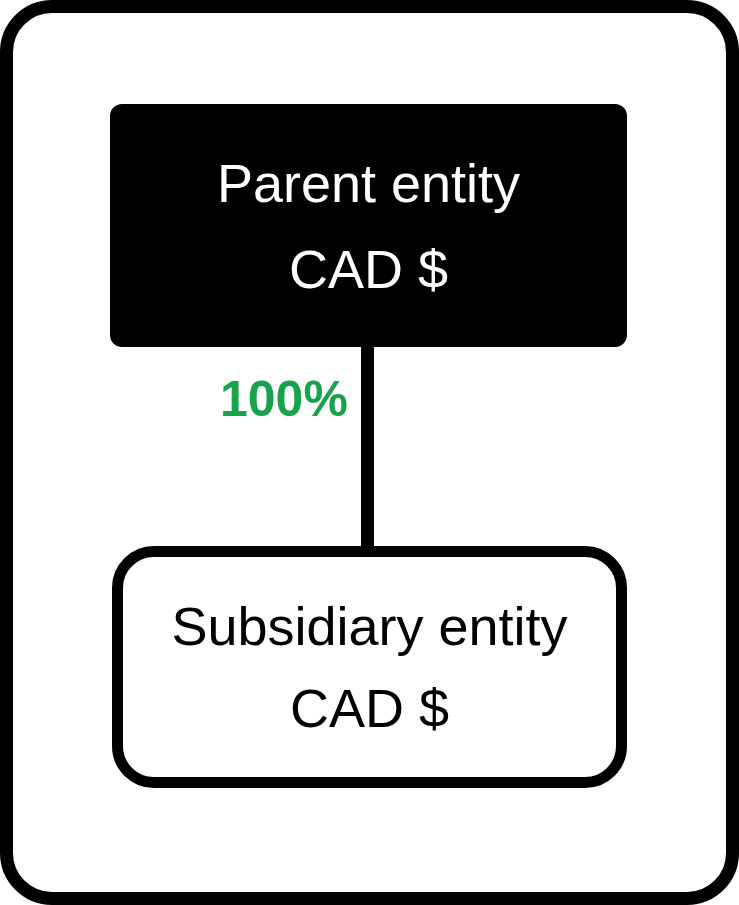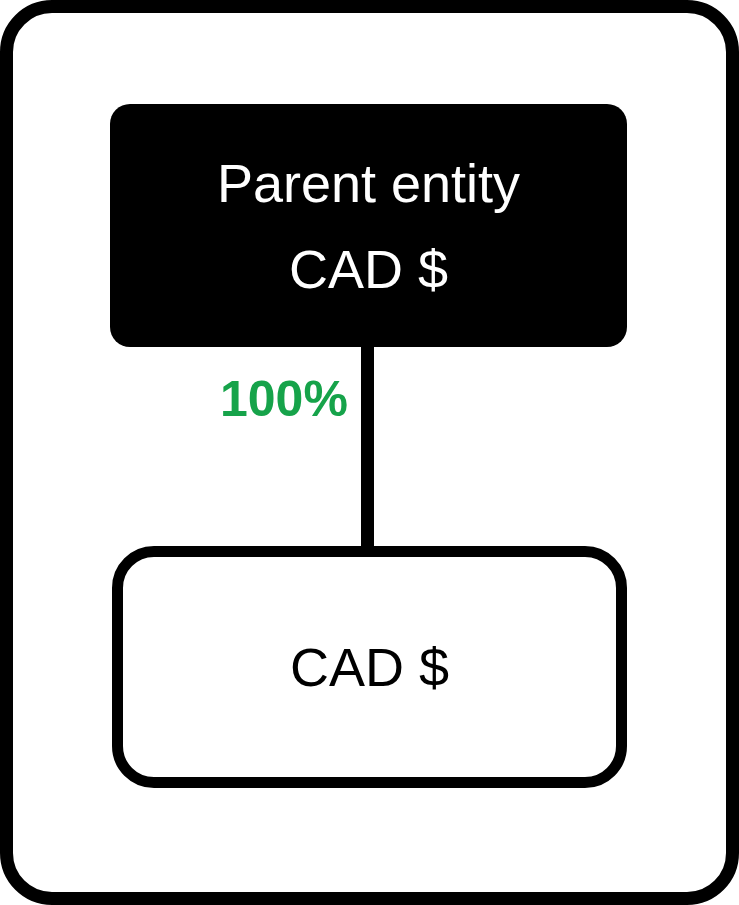--- a/index.html
+++ b/index.html
@@ -33,21 +33,21 @@
     font-size: 54px;
     line-height: 62px;
   }
   .parent-box {
     left: 110px;
     top: 104px;
     width: 517px;
     height: 243px;
     background: var(--ink, #000000);
     color: var(--paper, #ffffff);
-    border-radius: 20px;
+    border-radius: 12px;
     gap: 24px;
   }
   .subsidiary-box {
     left: 112px;
     top: 546px;
     width: 515px;
     height: 242px;
     background: var(--paper, #ffffff);
     color: var(--ink, #000000);
     border: 11px solid var(--ink, #000000);
@@ -86,16 +86,17 @@
   <div class="node parent-box">
     <span class="box-line">Parent entity</span>
     <span class="box-line">CAD $</span>
   </div>
 
   <div class="connector"></div>
 
   <div class="ownership-label">100%</div>
 
   <div class="node subsidiary-box">
+    <span class="box-line">Subsidiary entity</span>
     <span class="box-line">CAD $</span>
   </div>
 
 </div>
 
 </body></html>

